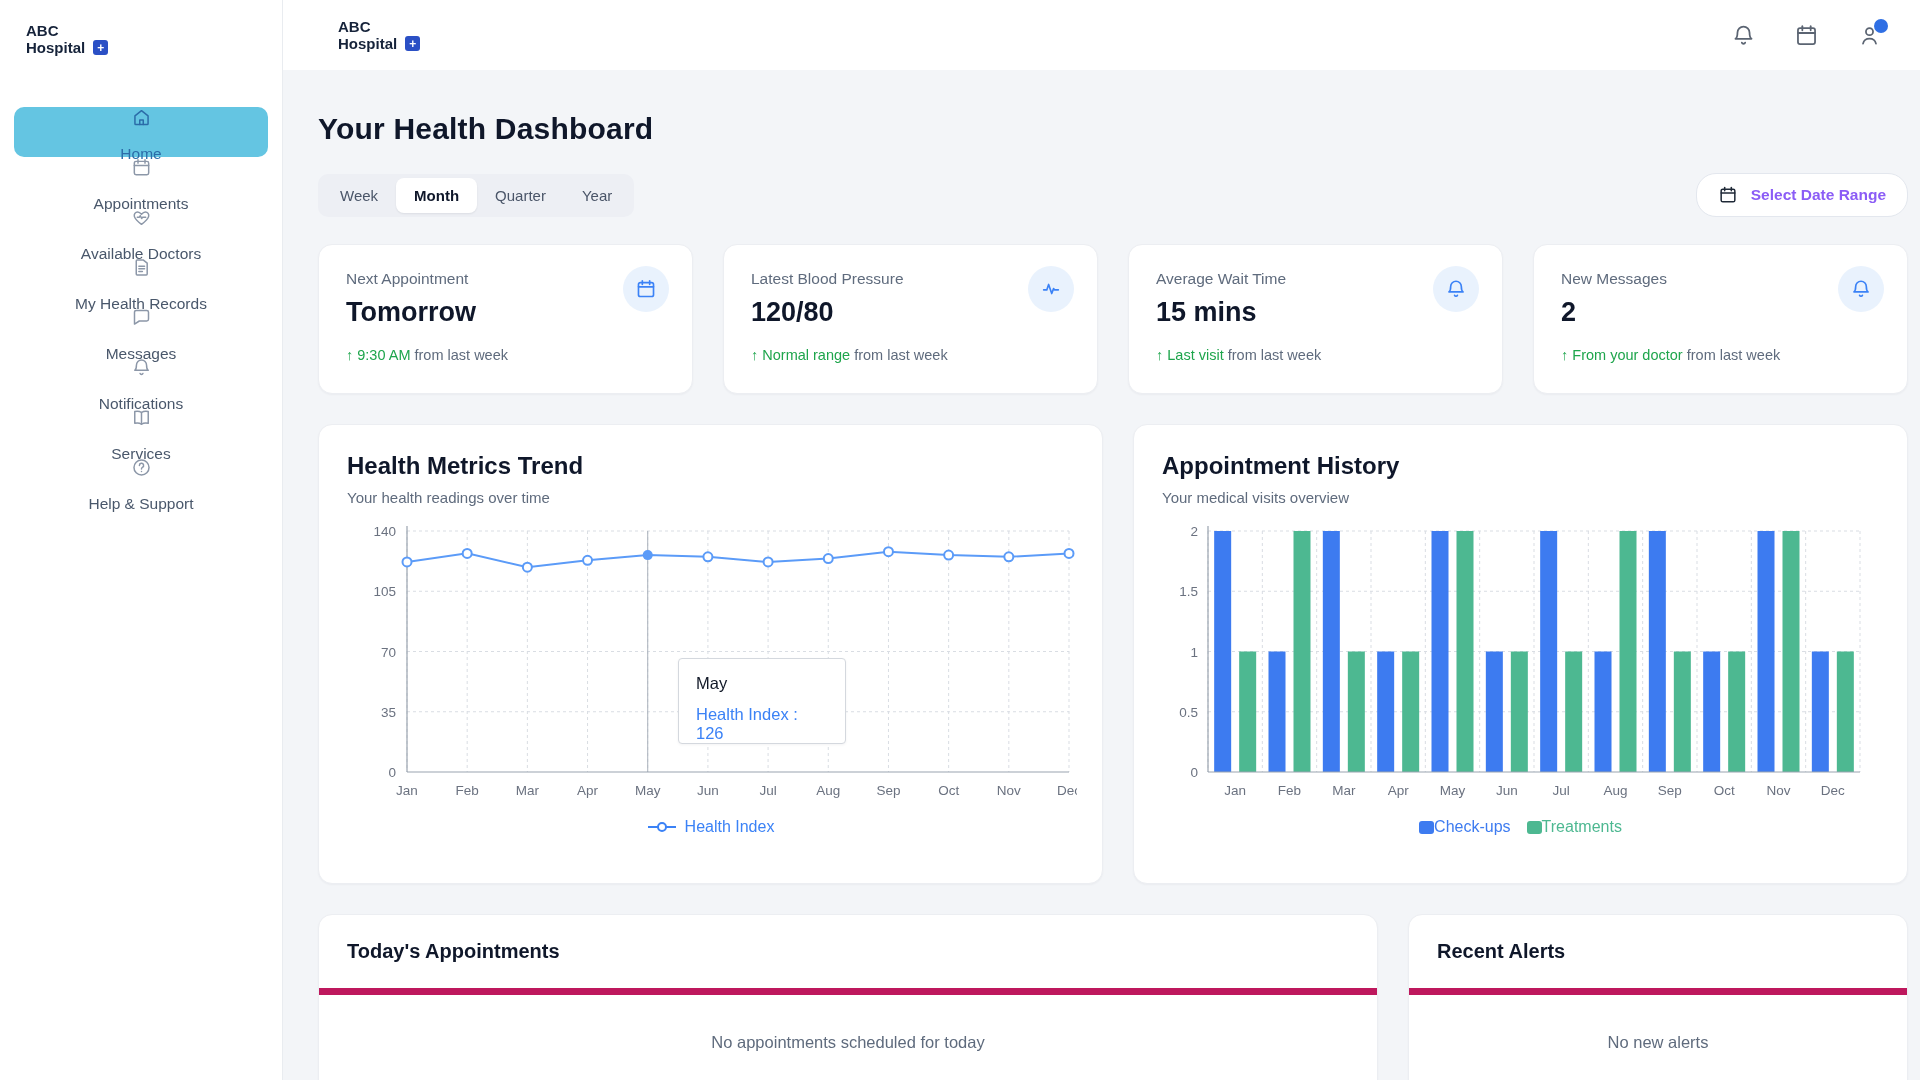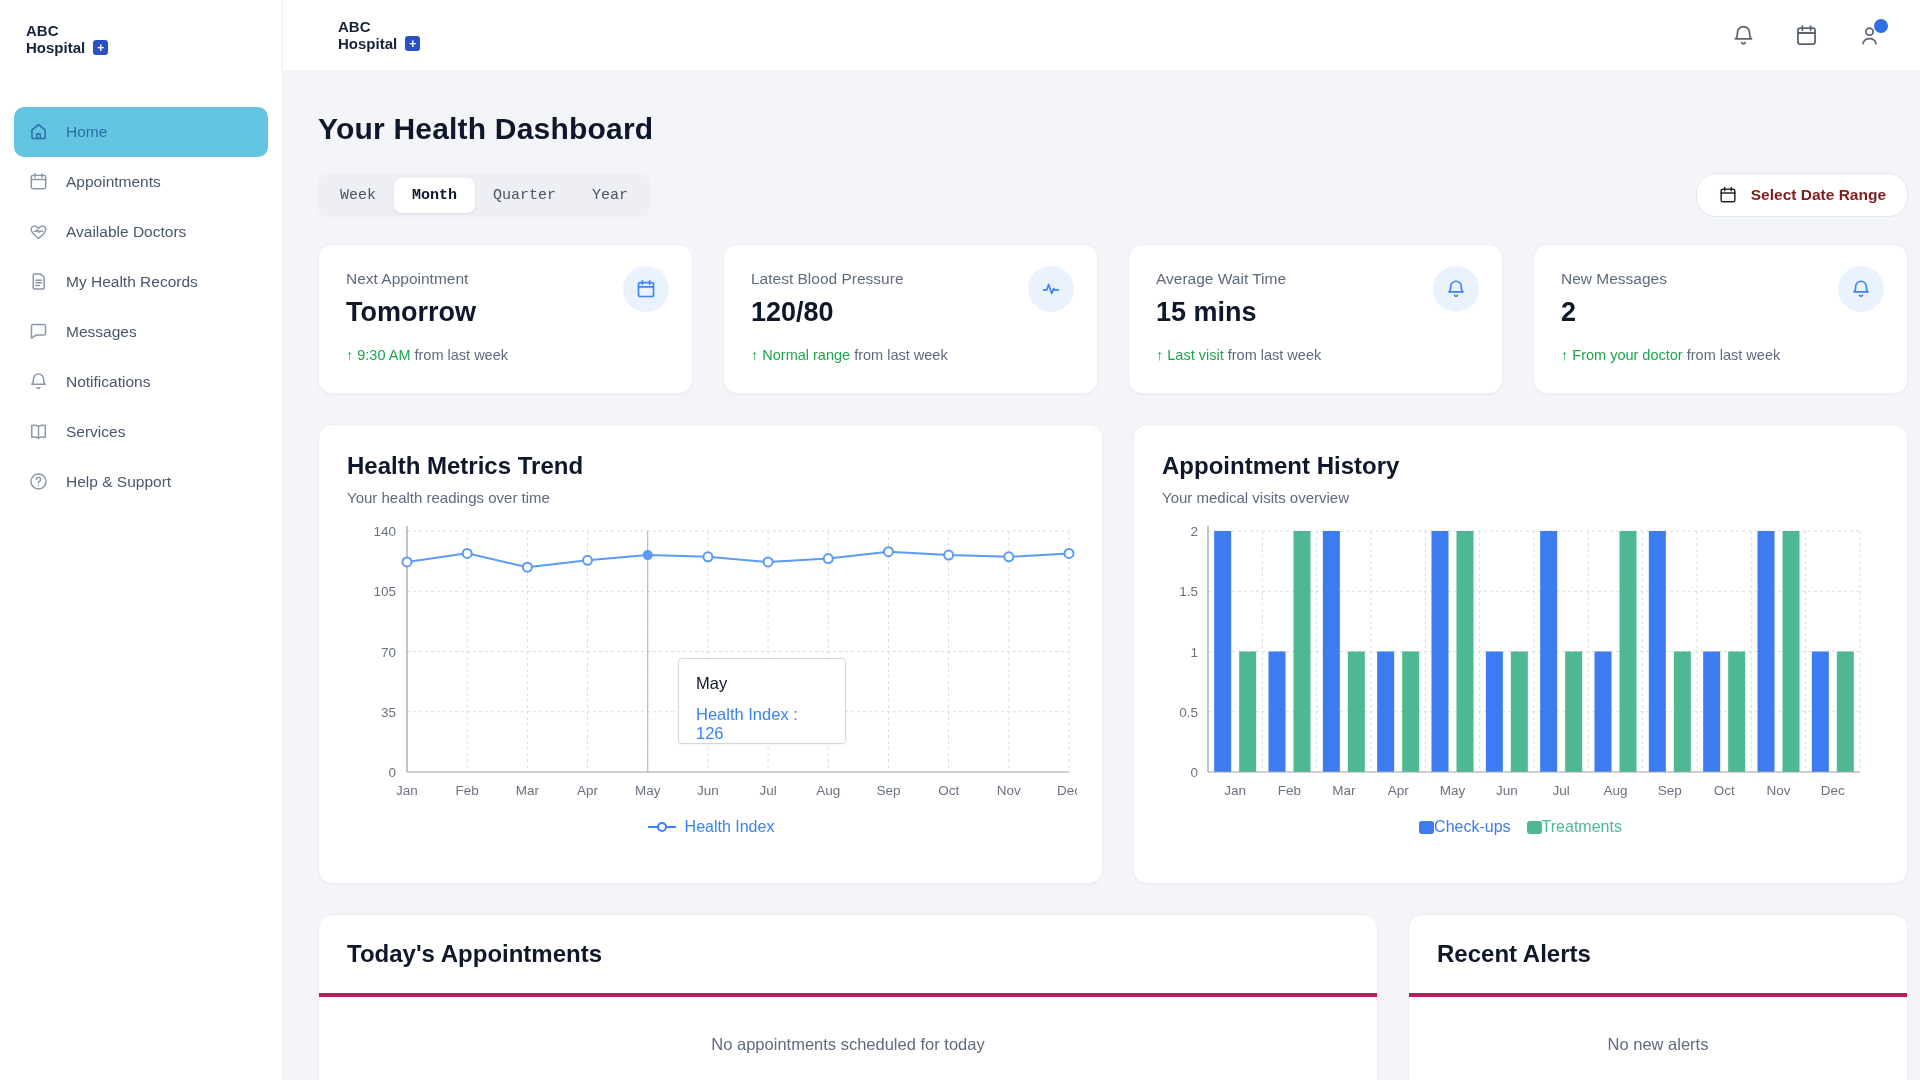--- a/index.html
+++ b/index.html
@@ -7,40 +7,40 @@
     width:1920px;height:1080px;overflow:hidden;
     font-family:"Liberation Sans", sans-serif;
     background:#ffffff;display:flex;color:#111827;
   }
   
   .sidebar{width:283px;min-width:283px;background:#fff;border-right:1px solid #e9ecf0;padding:22px 14px 0 14px;box-sizing:border-box;}
   .logo{display:flex;flex-direction:column;font-weight:700;font-size:15px;line-height:1.15;color:#16233a;margin-left:12px;}
   .logo .l2{display:flex;align-items:center;gap:8px;}
   .logo-plus{width:15px;height:15px;border-radius:3px;background:#2b50c5;color:#fff;display:inline-flex;align-items:center;justify-content:center;font-size:12px;font-weight:700;line-height:1;}
   .nav{margin-top:50px;display:flex;flex-direction:column;}
-  .nav-item{display:flex;align-items:center;gap:17px;height:50px;padding:0 13px;border-radius:10px;color:#49576b;font-size:15.5px;cursor:pointer;}
+  .nav-item{display:flex;align-items:center;gap:17px;height:50px;padding:0 13px;border-radius:10px;color:#49576b;font-size:15.5px;cursor:pointer;flex-direction:column;}
   .nav-item .ic{width:22px;height:22px;color:#8c97a8;display:flex;align-items:center;justify-content:center;}
   .nav-item.active{background:#64c5e2;color:#2b6ca8;font-weight:500;}
   .nav-item.active .ic{color:#2b6ca8;}
   .ic svg{width:21px;height:21px;stroke:currentColor;fill:none;stroke-width:1.7;stroke-linecap:round;stroke-linejoin:round;}
   
   .main{flex:1;display:flex;flex-direction:column;min-width:0;}
   .topbar{height:70px;background:#fff;display:flex;align-items:center;justify-content:space-between;padding:0 38px 0 43px;}
   .top-icons{display:flex;align-items:center;gap:38px;}
   .top-icon{background:none;border:none;padding:0;color:#5b6472;cursor:pointer;position:relative;display:flex;}
   .top-icon svg{width:25px;height:25px;stroke:currentColor;fill:none;stroke-width:1.7;stroke-linecap:round;stroke-linejoin:round;}
   .content{flex:1;background:#f3f5f8;padding:42px 24px 0 35px;box-sizing:border-box;overflow:hidden;}
   h1{font-size:30px;font-weight:800;margin:0;color:#0f172a;letter-spacing:.2px;}
   .subtitle{font-size:17px;color:#5f6b7d;margin-top:11px;}
   
   .toolbar{width:1590px;display:flex;justify-content:space-between;align-items:center;margin-top:27px;}
   .pills{background:#edeff4;border-radius:10px;padding:4px;display:flex;}
-  .pill{border:none;background:transparent;padding:9px 18px;font-size:15px;color:#4a5568;border-radius:8px;cursor:pointer;font-family:Liberation Mono, monospace;}
+  .pill{border:none;background:transparent;padding:9px 18px;font-size:15px;color:#4a5568;border-radius:8px;cursor:pointer;font-family:Liberation Sans, sans-serif;}
   .pill.active{background:#fff;color:#0f172a;font-weight:700;box-shadow:0 1px 2px rgba(16,24,40,.08);}
-  .date-btn{display:flex;align-items:center;gap:13px;background:#fff;border:1px solid #e3e7ee;border-radius:20px;padding:11px 21px;font-size:15.5px;font-weight:700;color:#7f1d1d;cursor:pointer;font-family:inherit;}
+  .date-btn{display:flex;align-items:center;gap:13px;background:#fff;border:1px solid #e3e7ee;border-radius:20px;padding:11px 21px;font-size:15.5px;font-weight:700;color:#8b5cf6;cursor:pointer;font-family:inherit;}
   .date-btn svg{width:20px;height:20px;stroke:#1f2937;fill:none;stroke-width:1.8;stroke-linecap:round;stroke-linejoin:round;}
   
   .stats{width:1590px;display:grid;grid-template-columns:repeat(4,1fr);gap:30px;margin-top:27px;}
   .stat-card{background:#fff;border:1px solid #eceef2;border-radius:14px;padding:25px 27px;height:150px;box-sizing:border-box;position:relative;box-shadow:0 1px 2px rgba(16,24,40,.04);}
   .stat-label{font-size:15.5px;color:#5f6b7d;}
   .stat-value{font-size:27px;font-weight:800;color:#0f172a;margin-top:9px;}
   .stat-change{font-size:14.5px;color:#5f6b7d;margin-top:19px;}
   .stat-change .up{color:#1ea54c;}
   .stat-change .chg{color:#1ea54c;}
   .stat-icon{position:absolute;top:21px;right:23px;width:46px;height:46px;border-radius:50%;background:#e9f2fd;color:#3b82f6;display:flex;align-items:center;justify-content:center;}
@@ -57,21 +57,21 @@
   .tooltip{position:absolute;left:331px;top:136px;width:168px;height:86px;box-sizing:border-box;background:#fff;border:1px solid #d4d8de;border-radius:4px;padding:15px 17px;box-shadow:0 1px 3px rgba(16,24,40,.05);}
   .tooltip .t1{font-size:16.5px;color:#111827;}
   .tooltip .t2{font-size:16.5px;color:#3b82f6;margin-top:12px;}
   .legend-line{display:flex;justify-content:center;align-items:center;gap:8px;color:#3b82f6;font-size:16px;margin-top:4px;}
   .legend-bars{display:flex;justify-content:center;align-items:center;gap:16px;font-size:16px;margin-top:4px;}
   .legend-bars .key{display:flex;align-items:center;}
   .swatch{width:15px;height:13px;border-radius:3px;display:inline-block;}
   
   .bottom{width:1590px;display:grid;grid-template-columns:1060px 500px;gap:30px;margin-top:30px;}
   .panel{background:#fff;border:1px solid #eceef2;border-radius:14px;height:280px;box-sizing:border-box;box-shadow:0 1px 2px rgba(16,24,40,.04);}
-  .panel-head{padding:25px 28px;border-bottom:4px solid #be185d;font-size:24px;font-weight:800;color:#0f172a;}
+  .panel-head{padding:25px 28px;border-bottom:7px solid #be185d;font-size:20px;font-weight:800;color:#0f172a;}
   .panel-body{height:95px;display:flex;align-items:center;justify-content:center;color:#5f6b7d;font-size:16.5px;}
 </style>
 </head>
 <body>
 
 <aside class="sidebar">
   <div class="logo">
     <span>ABC</span>
     <span class="l2">
       <span>Hospital</span>

